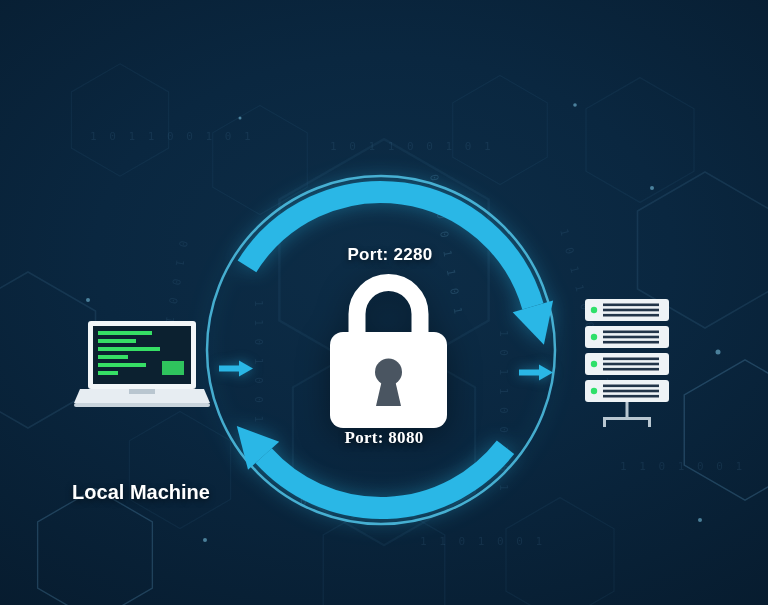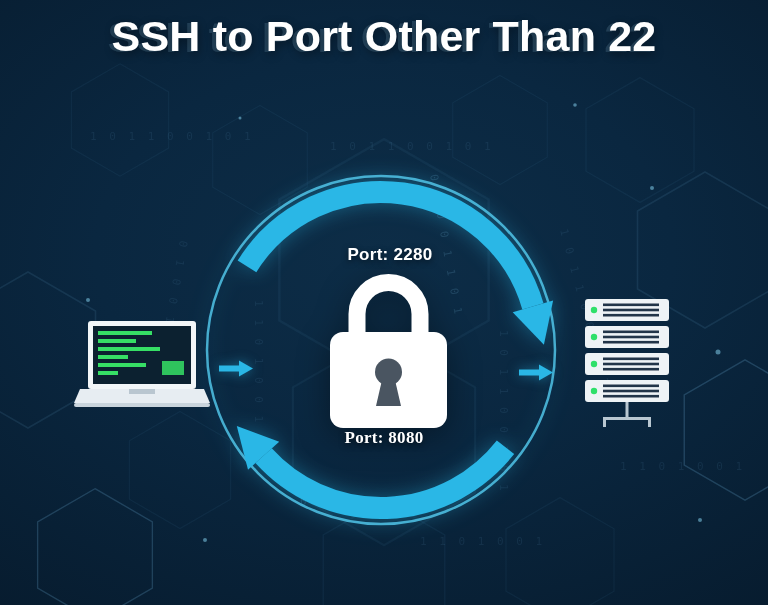--- a/index.html
+++ b/index.html
@@ -116,21 +116,20 @@
       <circle cx="88" cy="300" r="2"></circle>
       <circle cx="718" cy="352" r="2.5"></circle>
       <circle cx="205" cy="540" r="2"></circle>
       <circle cx="575" cy="105" r="1.8"></circle>
       <circle cx="700" cy="520" r="2"></circle>
       <circle cx="240" cy="118" r="1.5"></circle>
     </g>
   </svg>
 
   <header class="header">
-    <h1 class="title">SSH to Port Other Than 22</h1>
   </header>
 
   <svg class="cycle" viewBox="0 0 400 400">
     <circle class="ring" cx="200" cy="200" r="174"></circle>
     <path class="arc" d="M 66 116.3 A 158 158 0 0 1 351.9 156.4"></path>
     <polygon class="arc-head" points="362.9,194.8 331.7,162.2 372.1,150.6"></polygon>
     <path class="arc" d="M 324.5 297.3 A 158 158 0 0 1 82.6 305.7"></path>
     <polygon class="arc-head" points="55.8,276.0 98.2,291.7 67.0,319.7"></polygon>
   </svg>
 
@@ -198,14 +197,15 @@
     </g>
   </svg>
 
   <svg class="flow-arrow arrow-left" viewBox="0 0 34 16">
     <polygon points="0,5 20,5 20,0 34,8 20,16 20,11 0,11"></polygon>
   </svg>
   <svg class="flow-arrow arrow-right" viewBox="0 0 34 16">
     <polygon points="0,5 20,5 20,0 34,8 20,16 20,11 0,11"></polygon>
   </svg>
 
+  <div class="device-label label-left">Local Machine</div>
 
 </div>
 
 </body></html>

